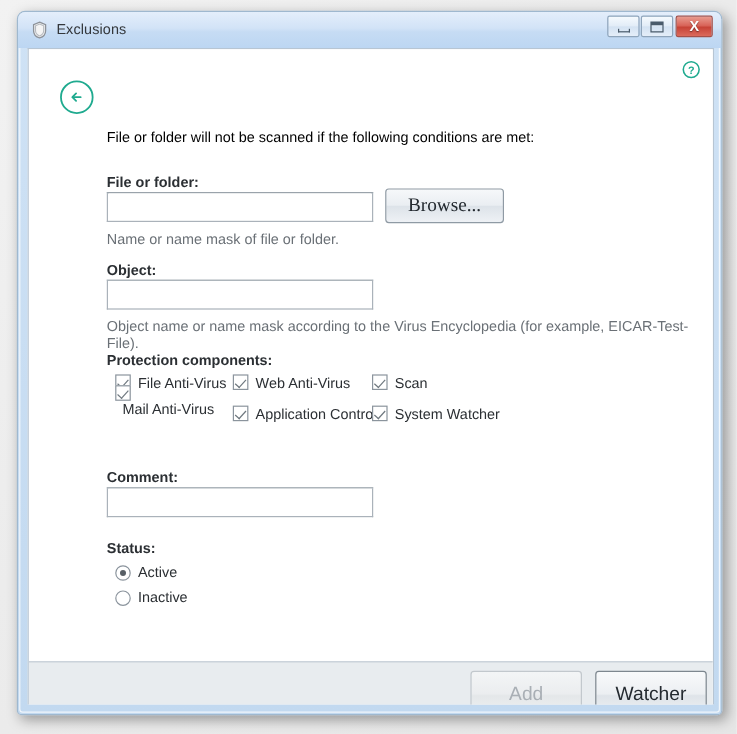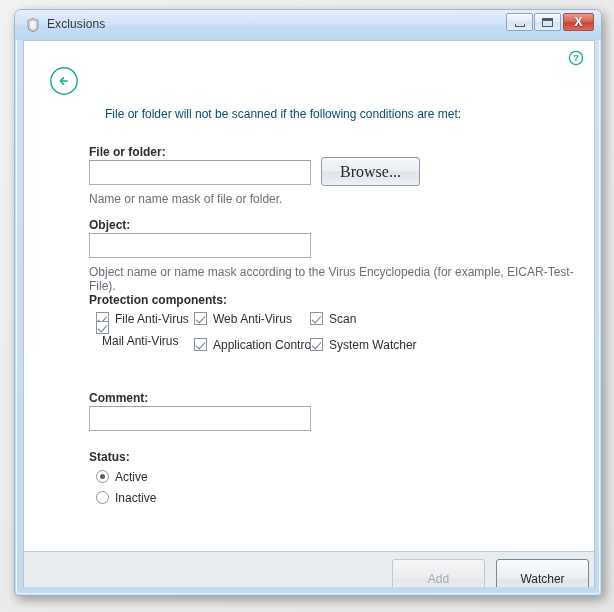--- a/index.html
+++ b/index.html
@@ -160,22 +160,21 @@
     font-size: 18px;
     font-weight: bold;
     color: #2b2f33;
     letter-spacing: 0.1px;
   }
   #intro-text {
     position: absolute;
     left: 65px;
     top: 66px;
     font-size: 12px;
-    color: #0c4a6e;
-    margin-left: 16px;
+    color: #000000;
   }
 
   
   .field-label {
     position: absolute;
     font-size: 12px;
     font-weight: bold;
     color: #2b2f33;
   }
   .hint-text {
@@ -249,21 +248,21 @@
   }
 
   #label-comment  { left: 65px; top: 350px; }
   #input-comment  { left: 65px; top: 365px; width: 222px; height: 25px; }
 
   #label-status   { left: 65px; top: 409px; }
 
   .radio-row {
     position: absolute;
     display: flex;
-    align-items: flex-start;
+    align-items: flex-end;
   }
   .rd-box {
     width: 13px; height: 13px;
     border: 1px solid #8b949d;
     border-radius: 50%;
     background: #ffffff;
     box-sizing: border-box;
     position: relative;
     flex: 0 0 auto;
   }
@@ -293,21 +292,21 @@
     border-top: 1px solid #c3cdd5;
     box-sizing: border-box;
   }
   .footer-button {
     position: absolute;
     top: 7px;
     width: 93px;
     height: 40px;
     border-radius: 3px;
     font-family: "Liberation Sans", sans-serif;
-    font-size: 12px;
+    font-size: 16px;
     box-sizing: border-box;
     cursor: default;
   }
   #add-button {
     left: 368px;
     border: 1px solid #c2c8cd;
     background: linear-gradient(to bottom, #f3f5f6 0%, #ebedef 48%, #e4e7e9 52%, #f0f2f3 100%);
     color: #a9afb5;
   }
   #cancel-button {

